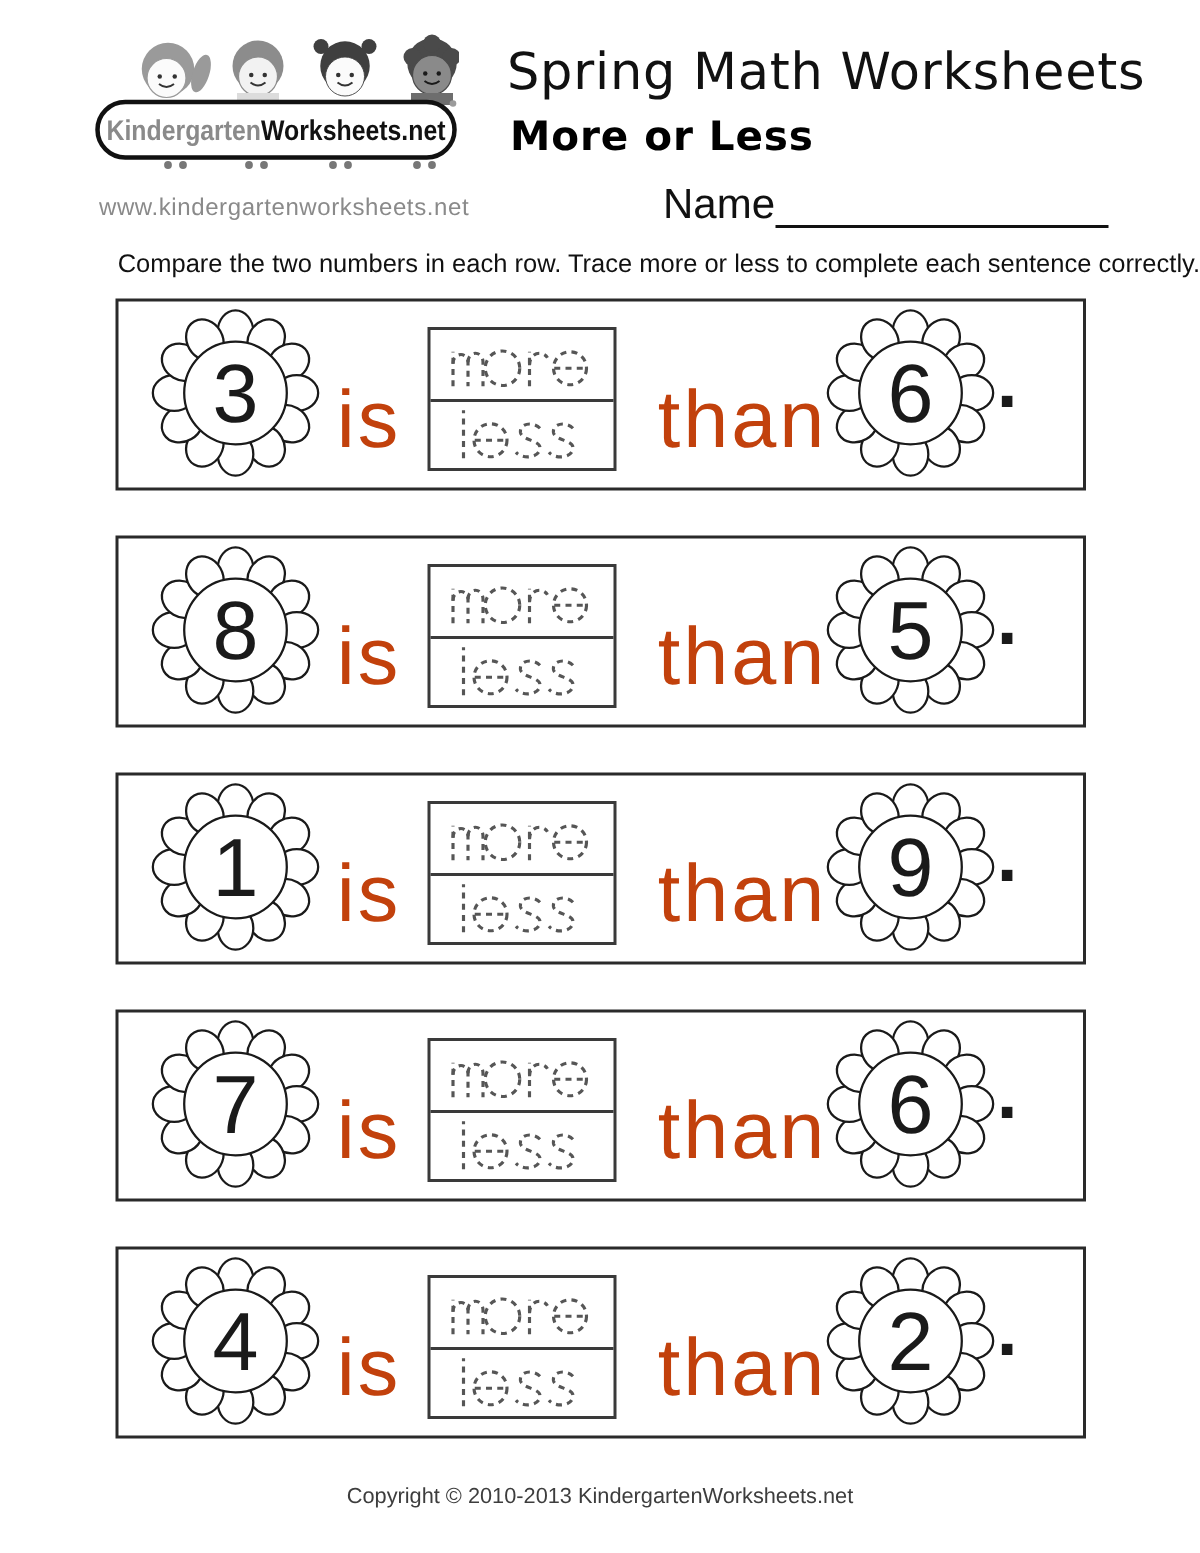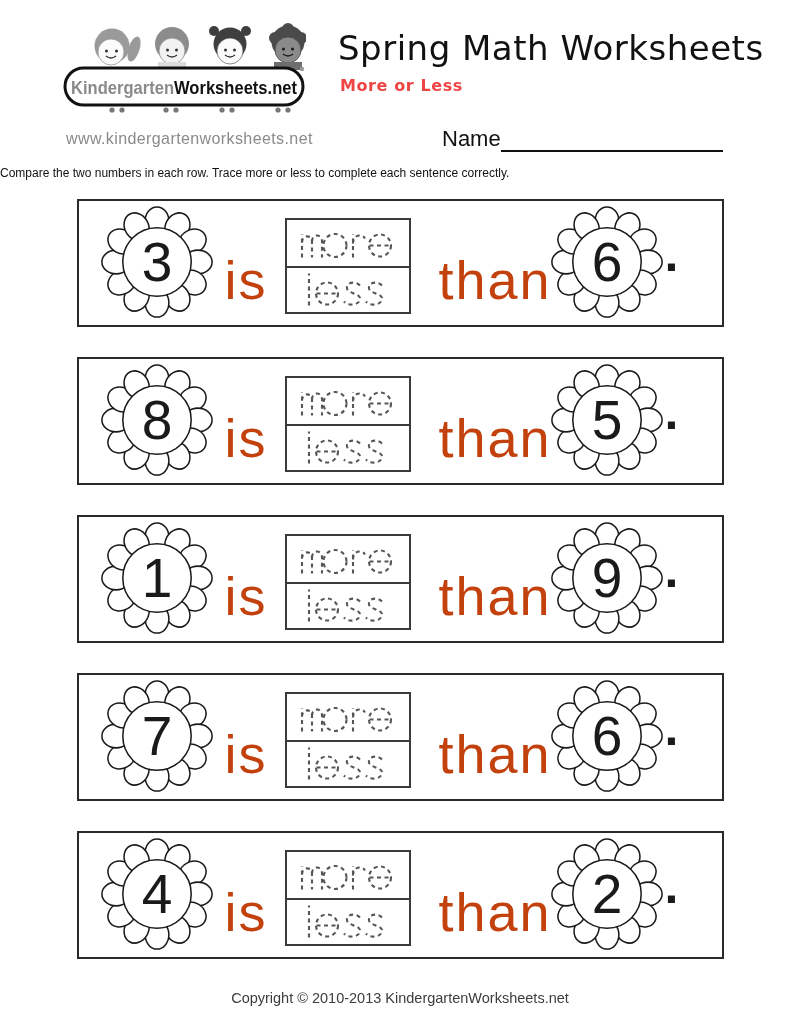--- a/index.html
+++ b/index.html
@@ -14,30 +14,30 @@
   .logo-url {
     position:absolute; left:66px; top:130px; font-size:16px;
     color:#8a8a8a; letter-spacing:0.4px;
   }
   .title {
     position:absolute; left:338px; top:28px; font-size:34px;
     font-weight:400; color:#111; font-family:"DejaVu Sans", sans-serif;
     letter-spacing:0.5px;
   }
   .subtitle {
-    position:absolute; left:340px; top:76px; font-size:16px;
-    font-weight:700; color:#ef4444; letter-spacing:0.6px;
+    position:absolute; left:340px; top:76px; font-size:27px;
+    font-weight:700; color:#000000; letter-spacing:0.6px;
     font-family:"DejaVu Sans", sans-serif;
   }
   .name-line { position:absolute; left:442px; top:118px; display:flex; align-items:flex-end; }
-  .name-label { font-size:22px; color:#111; }
+  .name-label { font-size:28px; color:#111; }
   .name-underline { display:inline-block; width:222px; height:34px; border-bottom:2.5px solid #111; }
   .instruction {
-    position:absolute; top:166px; left:0; width:100%; text-align:left;
-    font-size:12px; color:#111;
+    position:absolute; top:166px; left:0; width:100%; text-align:right;
+    font-size:17px; color:#111;
   }
   
   .rows { position:absolute; top:199px; left:0; width:100%; }
   .row {
     position:relative; width:647px; height:128px; margin:0 auto 30px;
     border:2px solid #2a2a2a; background:#fff;
   }
   .flower { position:absolute; width:124px; height:114px; }
   .flower.left  { left:16px; top:4px; }
   .flower.right { left:466px; top:4px; }

